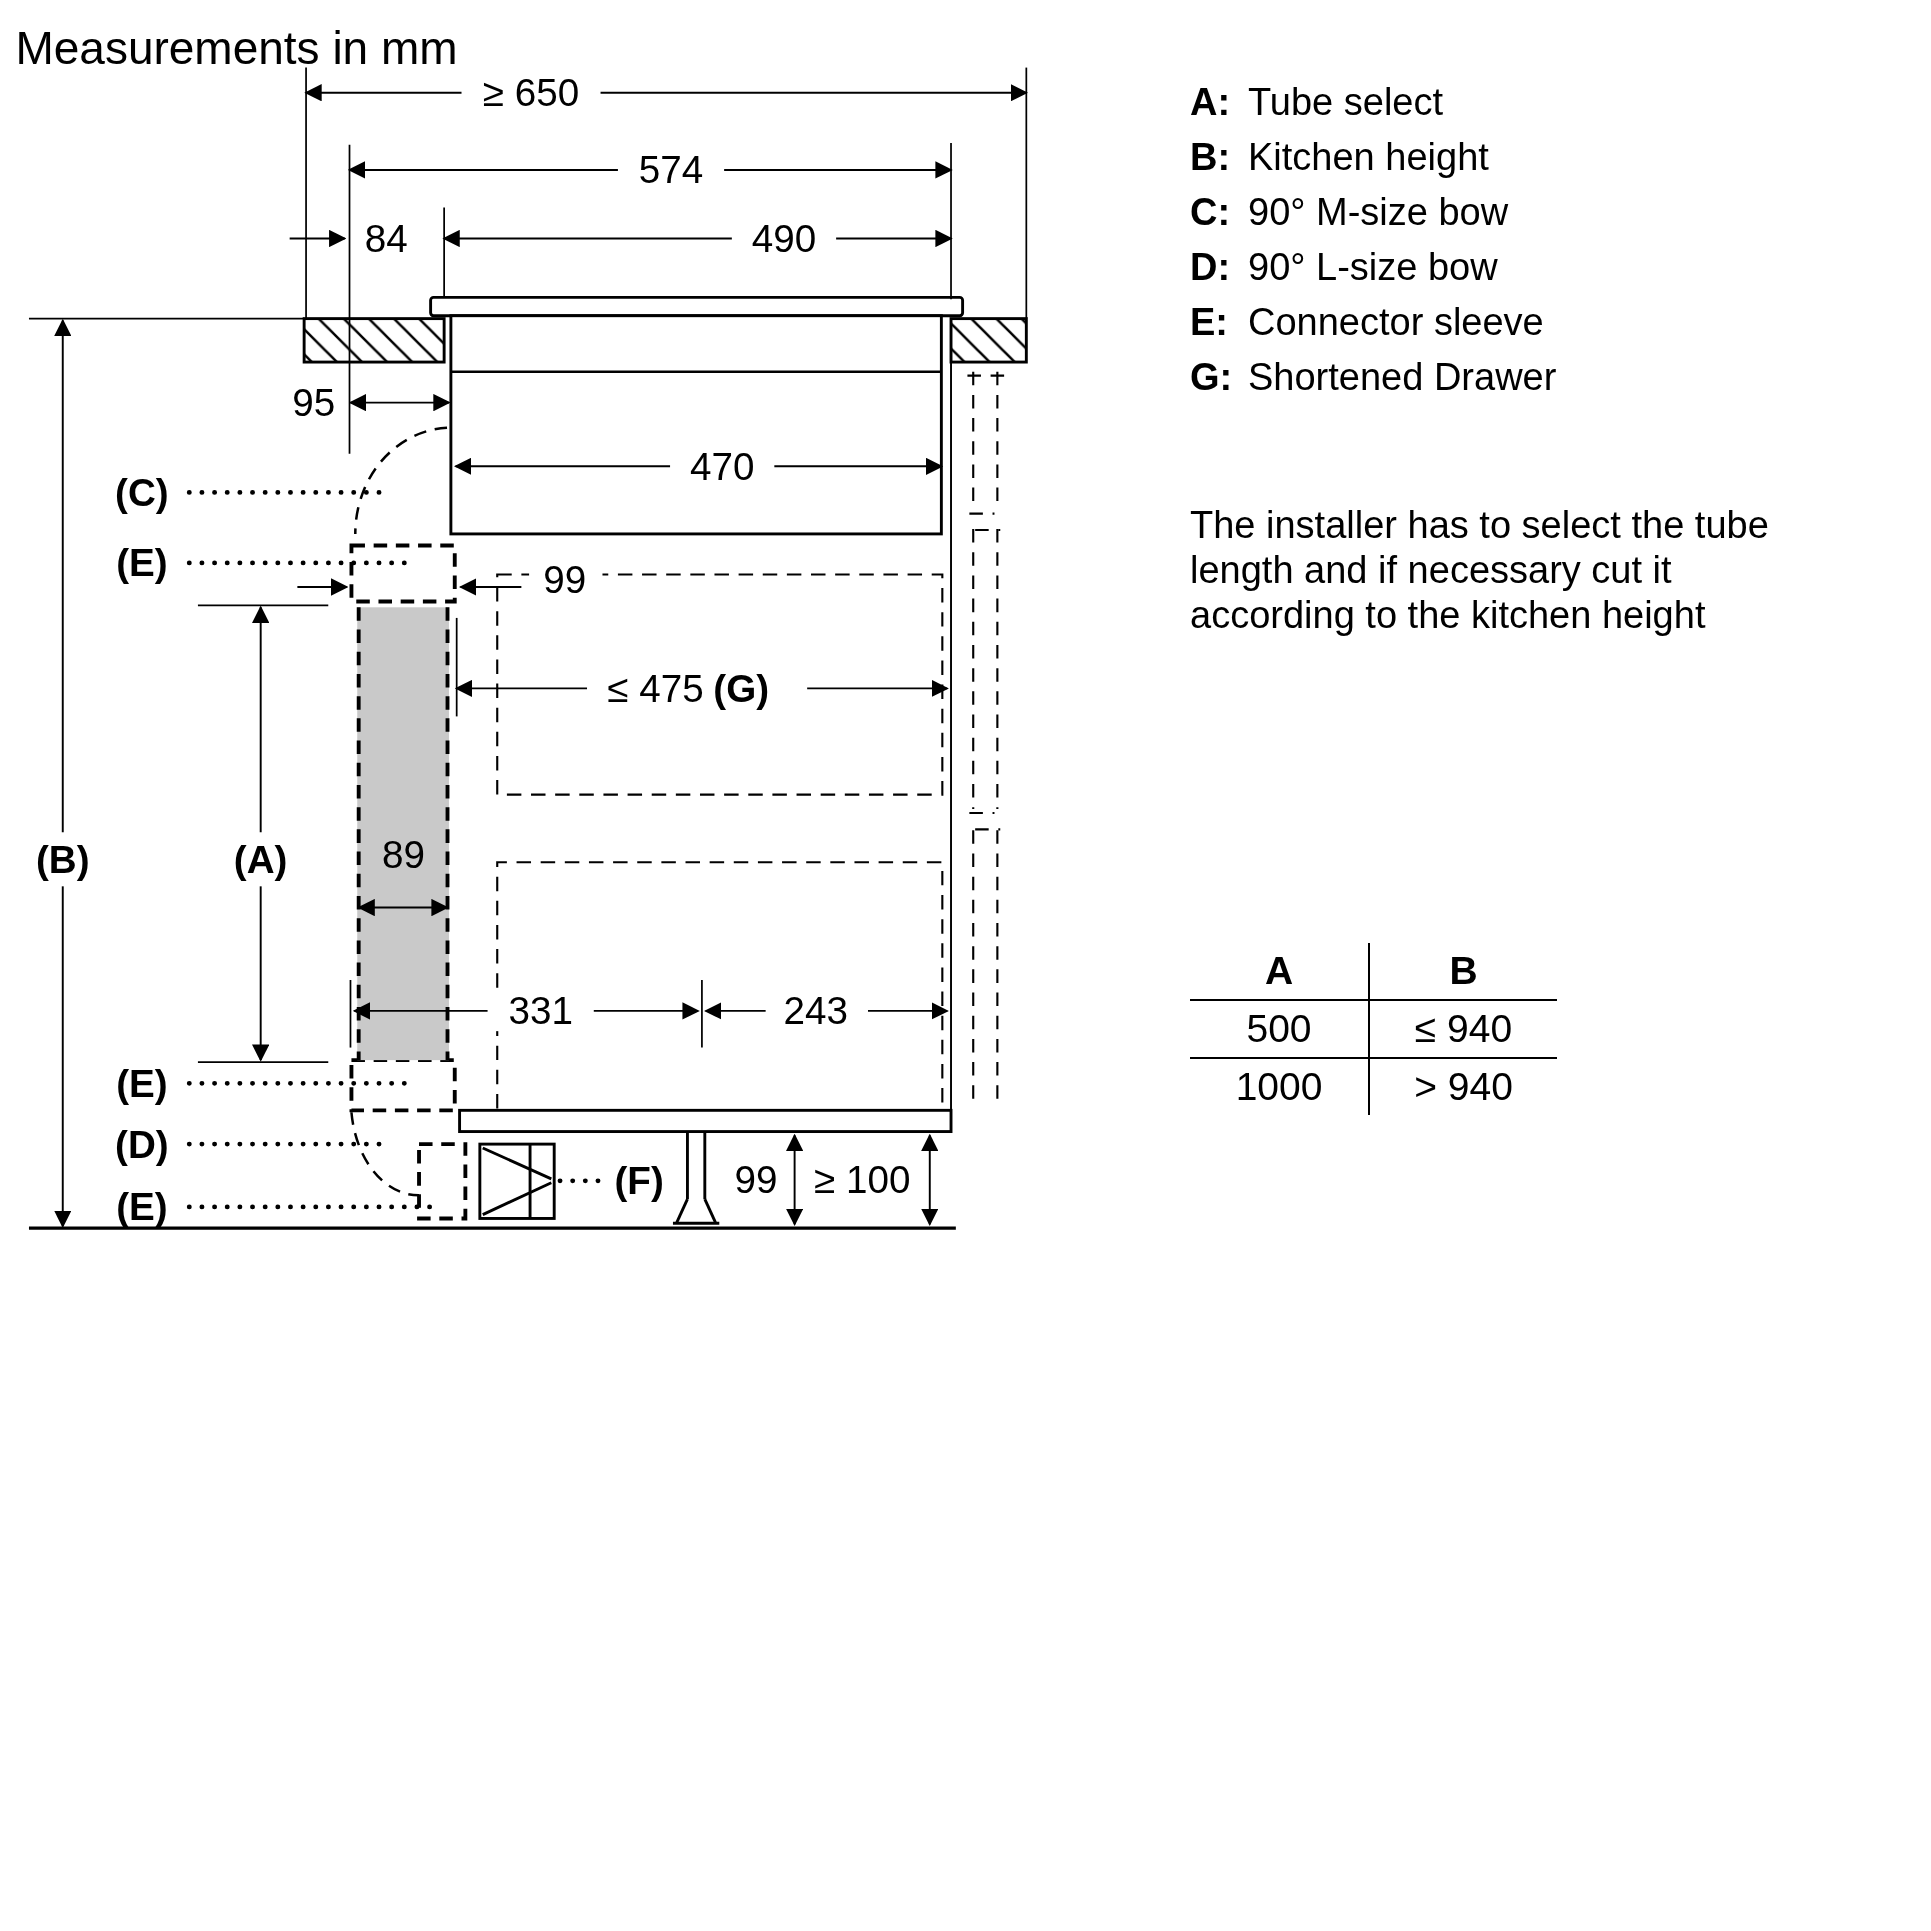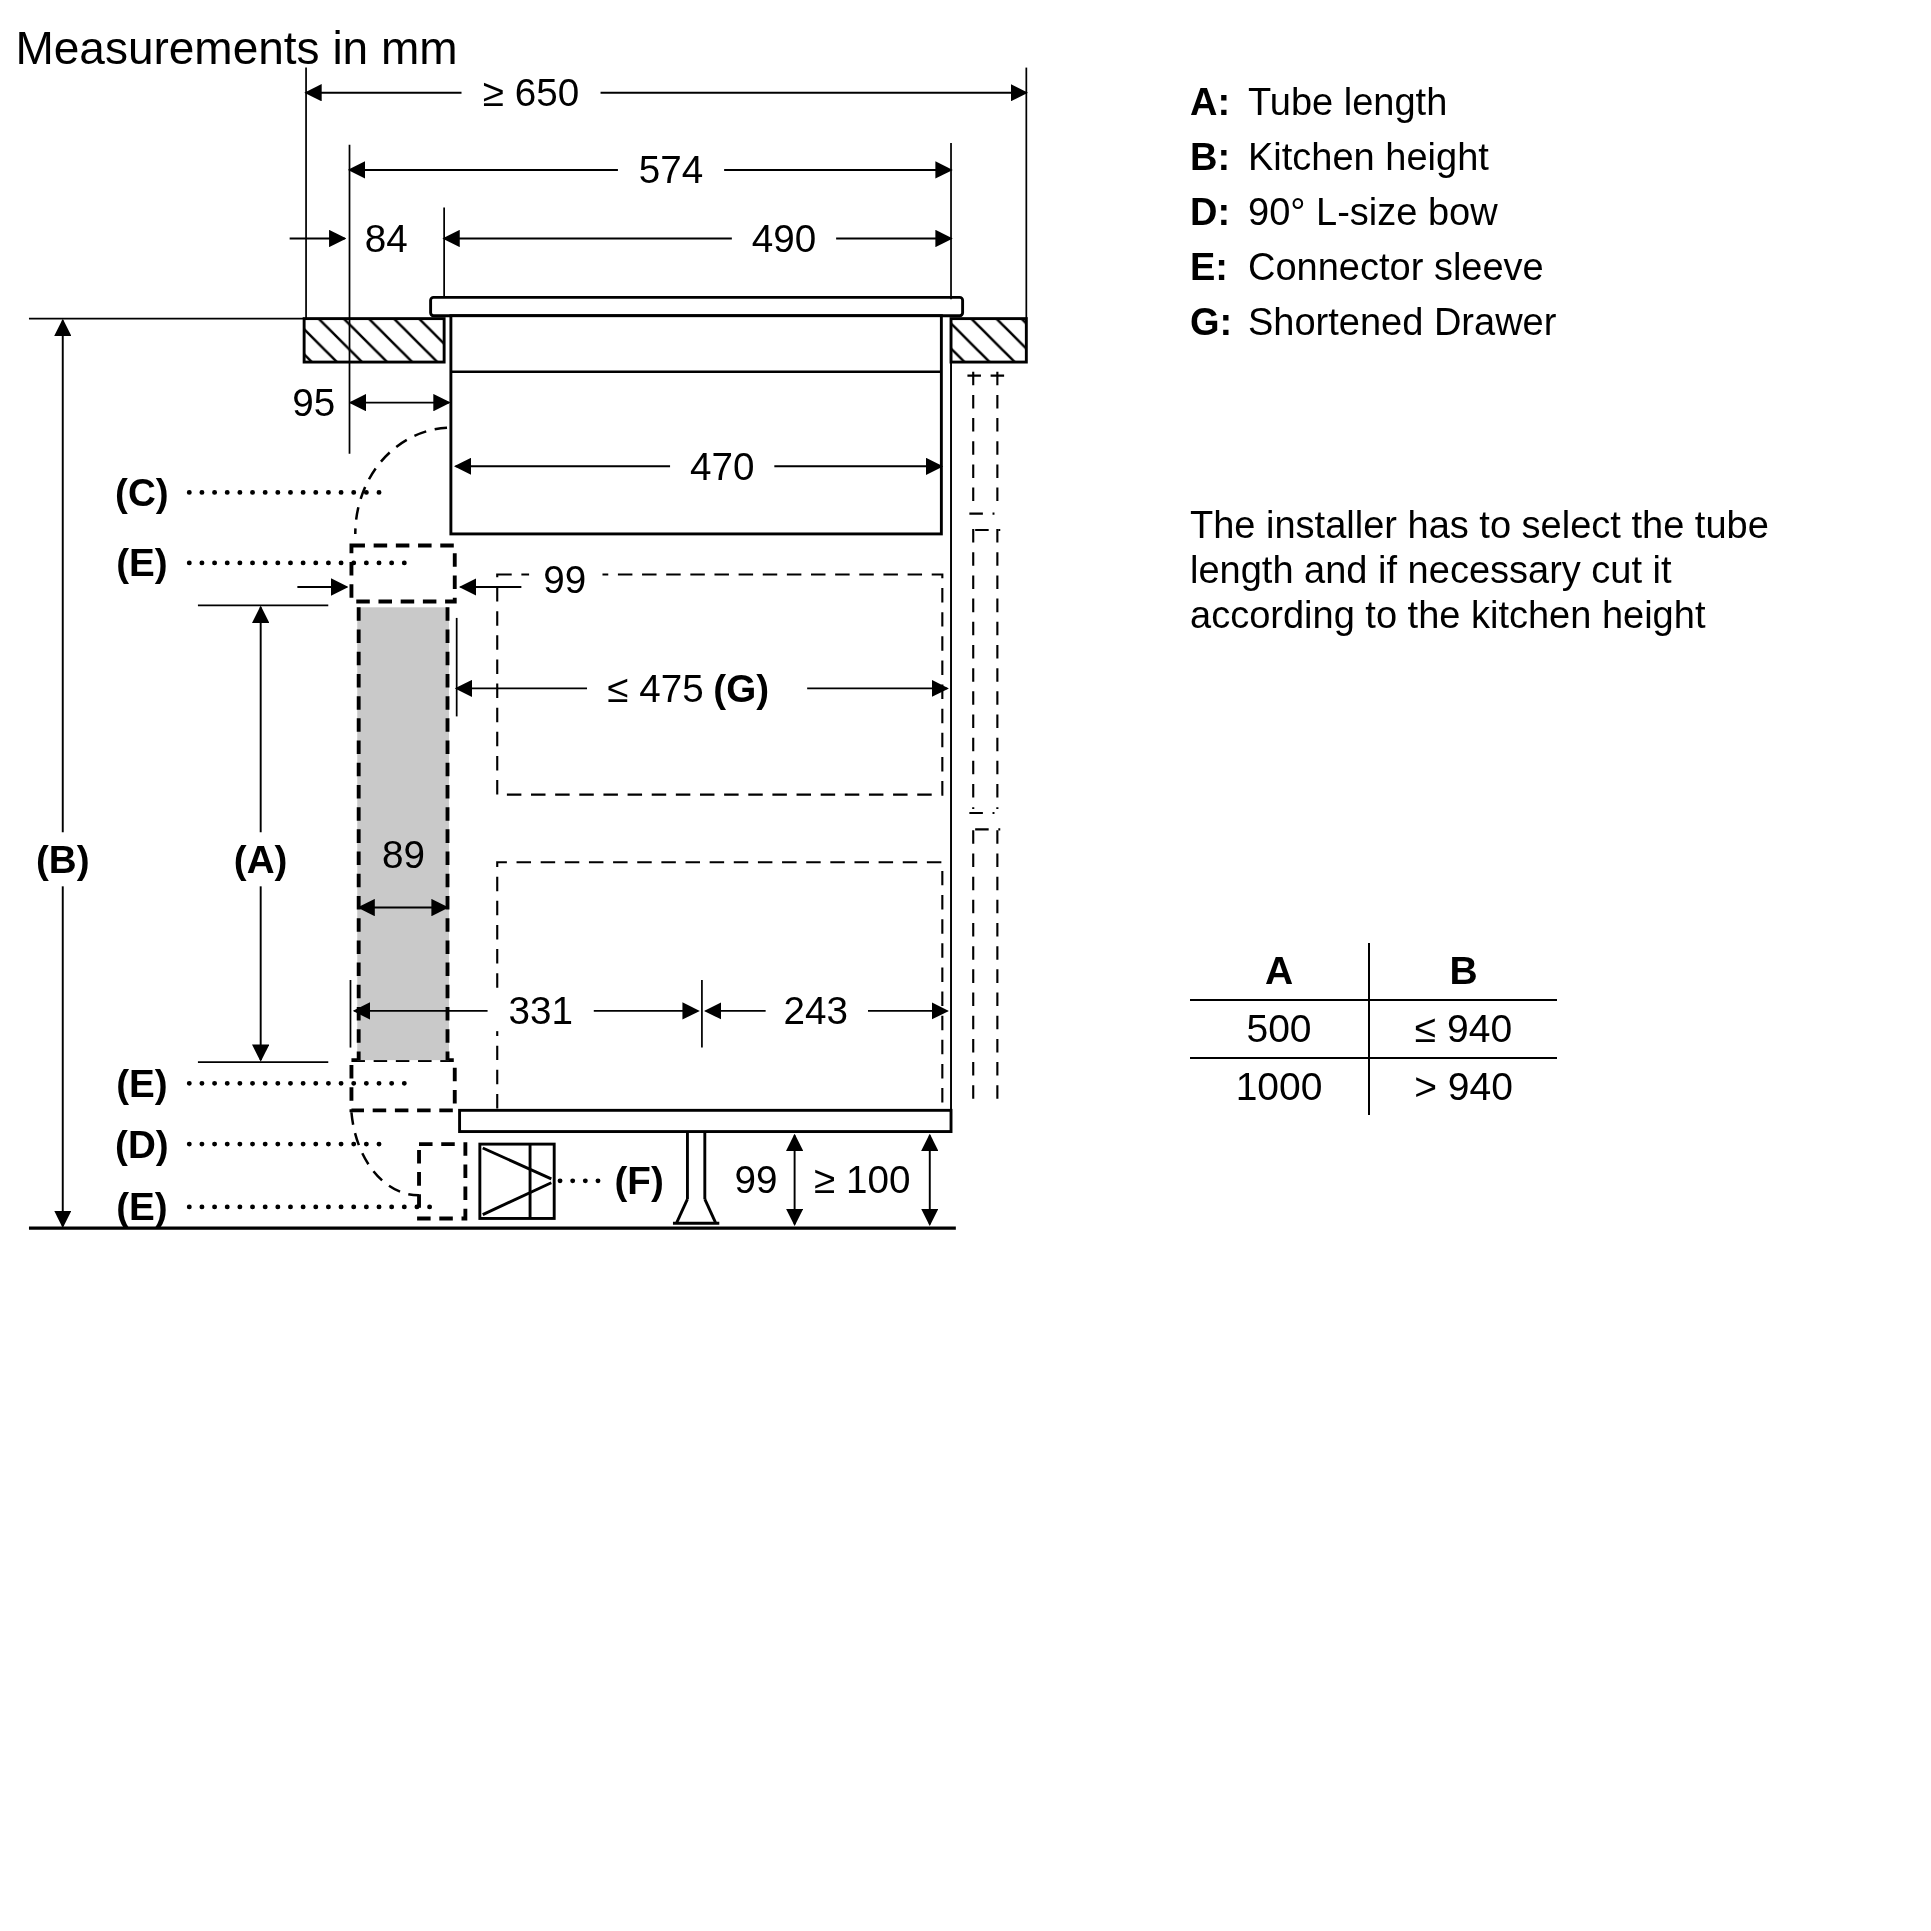--- a/index.html
+++ b/index.html
@@ -210,22 +210,23 @@
 
     <text class="lbl mid" x="147" y="1264">(E)</text>
     <line x1="196" y1="1250" x2="452" y2="1250" stroke="#000" stroke-width="5" stroke-linecap="round" stroke-dasharray="0.1 13"></line>
 
     <line x1="580" y1="1223" x2="630" y2="1223" stroke="#000" stroke-width="5" stroke-linecap="round" stroke-dasharray="0.1 13"></line>
     <text class="lbl mid" x="662" y="1237">(F)</text>
   </g>
 </svg>
 
 <div id="legend" class="abs">
-  <div><span class="k">A:</span><span>Tube length</span></div>
+  <div><span class="k">A:</span><span>Tube select</span></div>
   <div><span class="k">B:</span><span>Kitchen height</span></div>
+  <div><span class="k">C:</span><span>90° M-size bow</span></div>
   <div><span class="k">D:</span><span>90° L-size bow</span></div>
   <div><span class="k">E:</span><span>Connector sleeve</span></div>
   <div><span class="k">G:</span><span>Shortened Drawer</span></div>
 </div>
 
 <div id="note" class="abs">
   <div>The installer has to select the tube</div>
   <div>length and if necessary cut it</div>
   <div>according to the kitchen height</div>
 </div>

